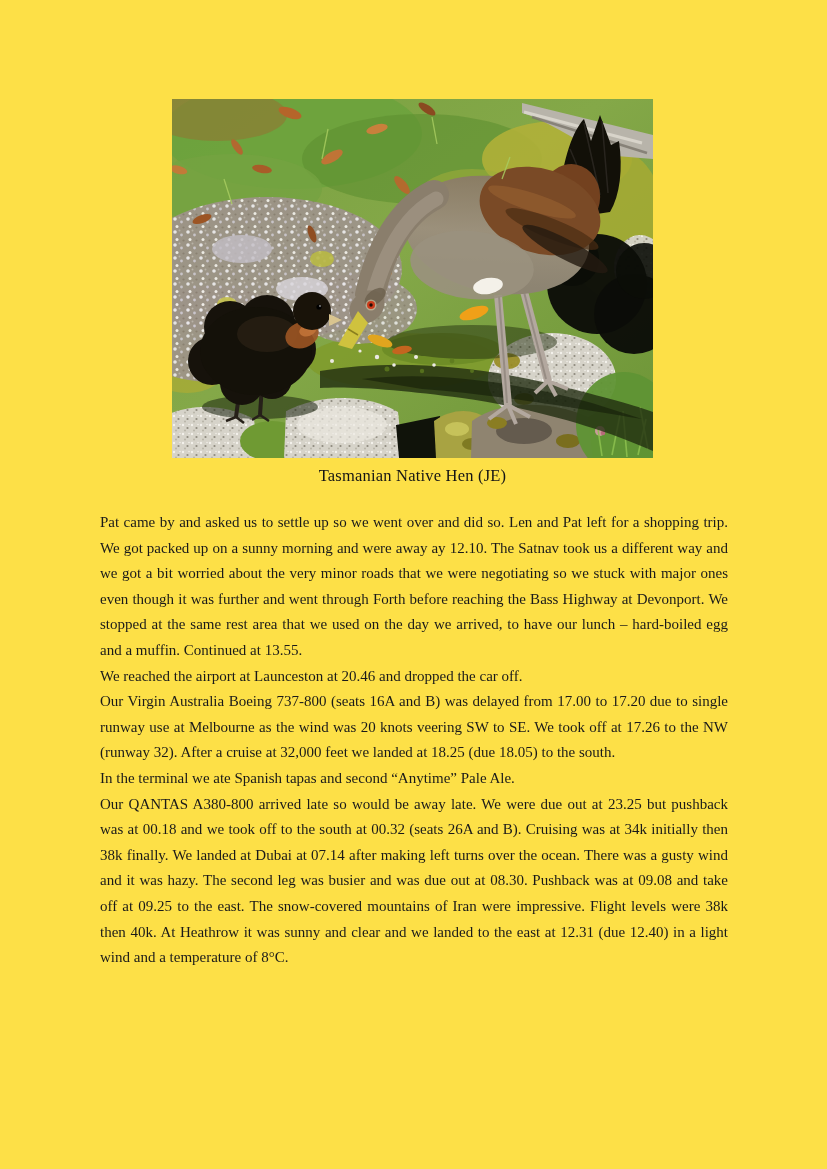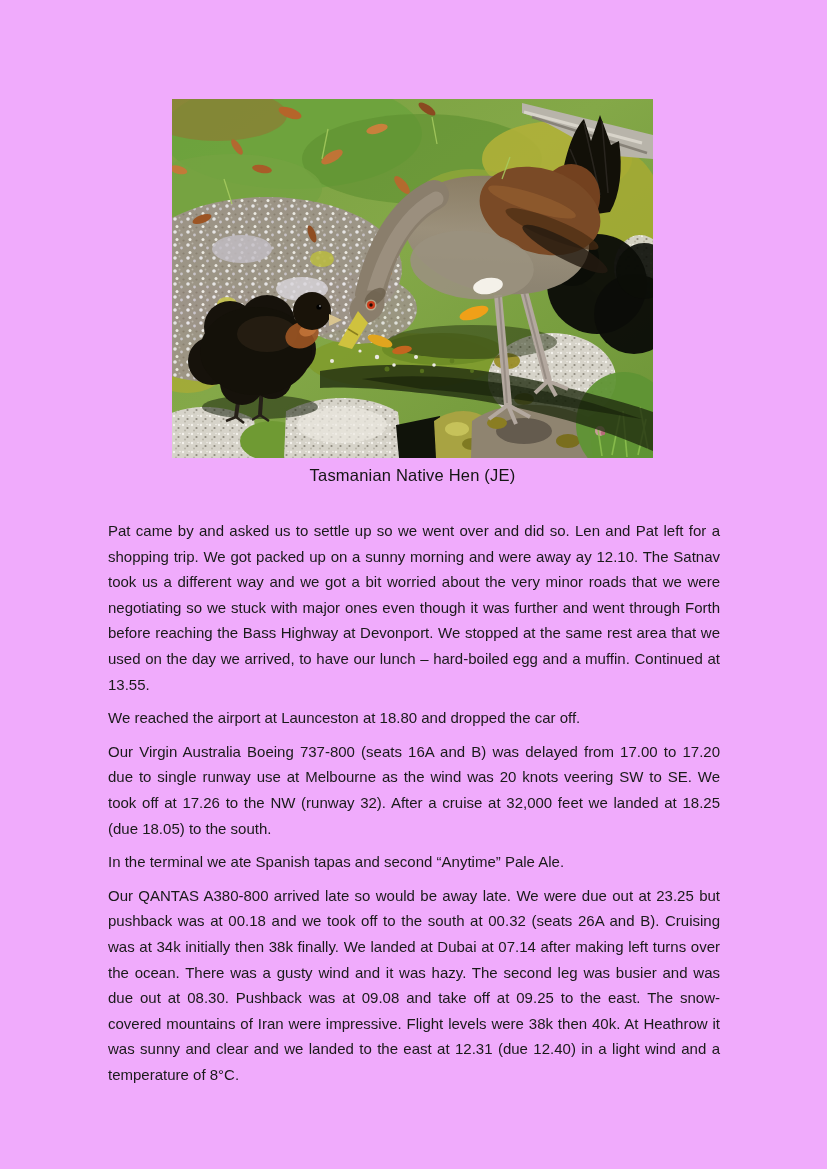--- a/index.html
+++ b/index.html
@@ -1,31 +1,31 @@
 <!DOCTYPE html>
 <html><head>
 <meta charset="utf-8">
 <style>
   html,body{margin:0;padding:0;background:#ffffff;}
   .page{
-    position:relative;width:827px;height:1169px;background:#f0abfc;
-    font-family:Liberation Sans, sans-serif;color:#1c1c1c;overflow:hidden;
+    position:relative;width:827px;height:1169px;background:#fde047;
+    font-family:Liberation Serif, serif;color:#1c1c1c;overflow:hidden;
   }
   figure.photo{position:absolute;left:172px;top:99px;width:481px;margin:0;}
   .photo-frame{width:481px;height:359px;overflow:hidden;}
   .photo-frame svg{display:block;}
   figcaption{
     margin-top:8px;text-align:center;font-size:16.5px;color:#151515;
     letter-spacing:.2px;
   }
   .text-block{
     position:absolute;left:100px;top:510px;width:628px;
     font-size:15px;line-height:25.6px;text-align:justify;color:#1a1a1a;
   }
-  .text-block p{margin:8px;}
+  .text-block p{margin:0;}
 </style>
 </head>
 <body>
 
 <div class="page">
 
   <figure class="photo">
     <div class="photo-frame">
       <svg width="481" height="359" viewBox="0 0 481 359" xmlns="http://www.w3.org/2000/svg">
         <defs>
@@ -231,19 +231,19 @@
           <path d="M60,105 L52,80" fill="none"></path>
             <path d="M330,80 L338,58" fill="none"></path>
         </g>
       </svg>
     </div>
     <figcaption>Tasmanian Native Hen (JE)</figcaption>
   </figure>
 
   <div class="text-block">
     <p>Pat came by and asked us to settle up so we went over and did so. Len and Pat left for a shopping trip. We got packed up on a sunny morning and were away ay 12.10. The Satnav took us a different way and we got a bit worried about the very minor roads that we were negotiating so we stuck with major ones even though it was further and went through Forth before reaching the Bass Highway at Devonport. We stopped at the same rest area that we used on the day we arrived, to have our lunch – hard-boiled egg and a muffin. Continued at 13.55.</p>
-    <p>We reached the airport at Launceston at 18.80 and dropped the car off.</p>
+    <p>We reached the airport at Launceston at 20.46 and dropped the car off.</p>
     <p>Our Virgin Australia Boeing 737-800 (seats 16A and B) was delayed from 17.00 to 17.20 due to single runway use at Melbourne as the wind was 20 knots veering SW to SE. We took off at 17.26 to the NW (runway 32). After a cruise at 32,000 feet we landed at 18.25 (due 18.05) to the south.</p>
     <p>In the terminal we ate Spanish tapas and second “Anytime” Pale Ale.</p>
     <p>Our QANTAS A380-800 arrived late so would be away late. We were due out at 23.25 but pushback was at 00.18 and we took off to the south at 00.32 (seats 26A and B). Cruising was at 34k initially then 38k finally. We landed at Dubai at 07.14 after making left turns over the ocean. There was a gusty wind and it was hazy. The second leg was busier and was due out at 08.30. Pushback was at 09.08 and take off at 09.25 to the east. The snow-covered mountains of Iran were impressive. Flight levels were 38k then 40k. At Heathrow it was sunny and clear and we landed to the east at 12.31 (due 12.40) in a light wind and a temperature of 8°C.</p>
   </div>
 
 </div>
 
 </body></html>

